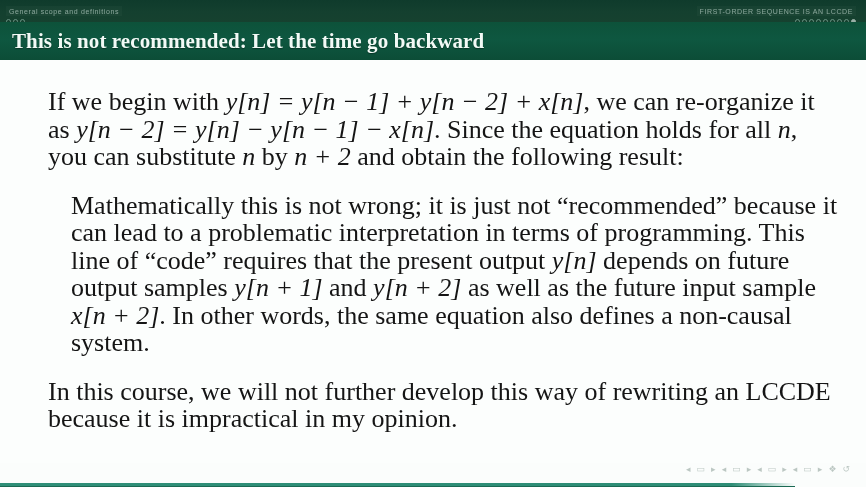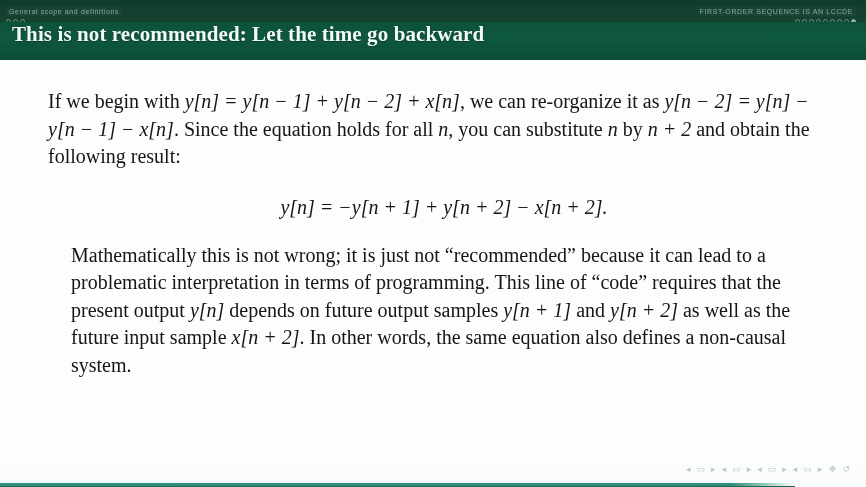--- a/index.html
+++ b/index.html
@@ -58,20 +58,21 @@
     background: transparent;
   }
   .dot.filled { background: #eaf4ef; border-color: #eaf4ef; }
 
   
   .titlebar {
     position: absolute; top: 22px; left: 0;
     width: 866px; height: 38px;
     background: linear-gradient(to bottom, #0d523a 0%, #0e5740 45%, #0c4d37 100%);
     display: flex;
+    align-items: center;
   }
   .slide-title {
     color: #f2faf6;
     font-size: 21px;
     font-weight: bold;
     padding-left: 12px;
     letter-spacing: .1px;
     text-shadow: 0 1px 1px rgba(0,0,0,.35);
     white-space: nowrap;
   }
@@ -79,21 +80,21 @@
   
   .body {
     position: absolute;
     top: 60px; left: 0;
     width: 866px; height: 403px;
     background: #fcfefd;
     padding: 28px 26px 0 48px;
     color: #141414;
   }
   .para {
-    font-size: 20px;
+    font-size: 26px;
     line-height: 27.5px;
     text-align: left;
     color: #151515;
     max-width: 800px;
   }
   .para + .para { margin-top: 21px; }
   .gap-after-display { margin-top: 22px; margin-left: 23px; }
 
   .display-eq {
     margin: 23px 0 0 0;
@@ -174,28 +175,26 @@
   </div>
 
   <div class="body">
 
     <p class="para">
       <span>If we begin with </span><i class="mv">y[n] = y[n − 1] + y[n − 2] + x[n]</i><span>, we can re-organize it as</span>
       <i class="mv">y[n − 2] = y[n] − y[n − 1] − x[n]</i><span>. Since the equation holds for all </span><i class="mv">n</i><span>, you can substitute </span><i class="mv">n</i><span> by</span>
       <i class="mv">n + 2</i><span> and obtain the following result:</span>
     </p>
 
-    <div class="display-eq">
-      <i class="mv">y[n] = −y[n + 1] + y[n + 2] − x[n + 2].</i>
-    </div>
 
     <p class="para gap-after-display">
       <span>Mathematically this is not wrong; it is just not “recommended” because it can lead to a problematic interpretation in terms of programming. This line of “code” requires that the present output </span><i class="mv">y[n]</i><span> depends on future output samples </span><i class="mv">y[n + 1]</i><span> and </span><i class="mv">y[n + 2]</i><span> as well as the future input sample </span><i class="mv">x[n + 2]</i><span>. In other words, the same equation also defines a non-causal system.</span>
     </p>
 
+    <p class="para">In this course, we will not further develop this way of rewriting an LCCDE because it is impractical in my opinion.</p>
 
   </div>
 
   <div class="footer">
     <div class="nav-symbols">
       <span class="navsym">◂</span>
       <span class="navsym">▭</span>
       <span class="navsym">▸</span>
       <span class="navsym">◂</span>
       <span class="navsym">▭</span>

